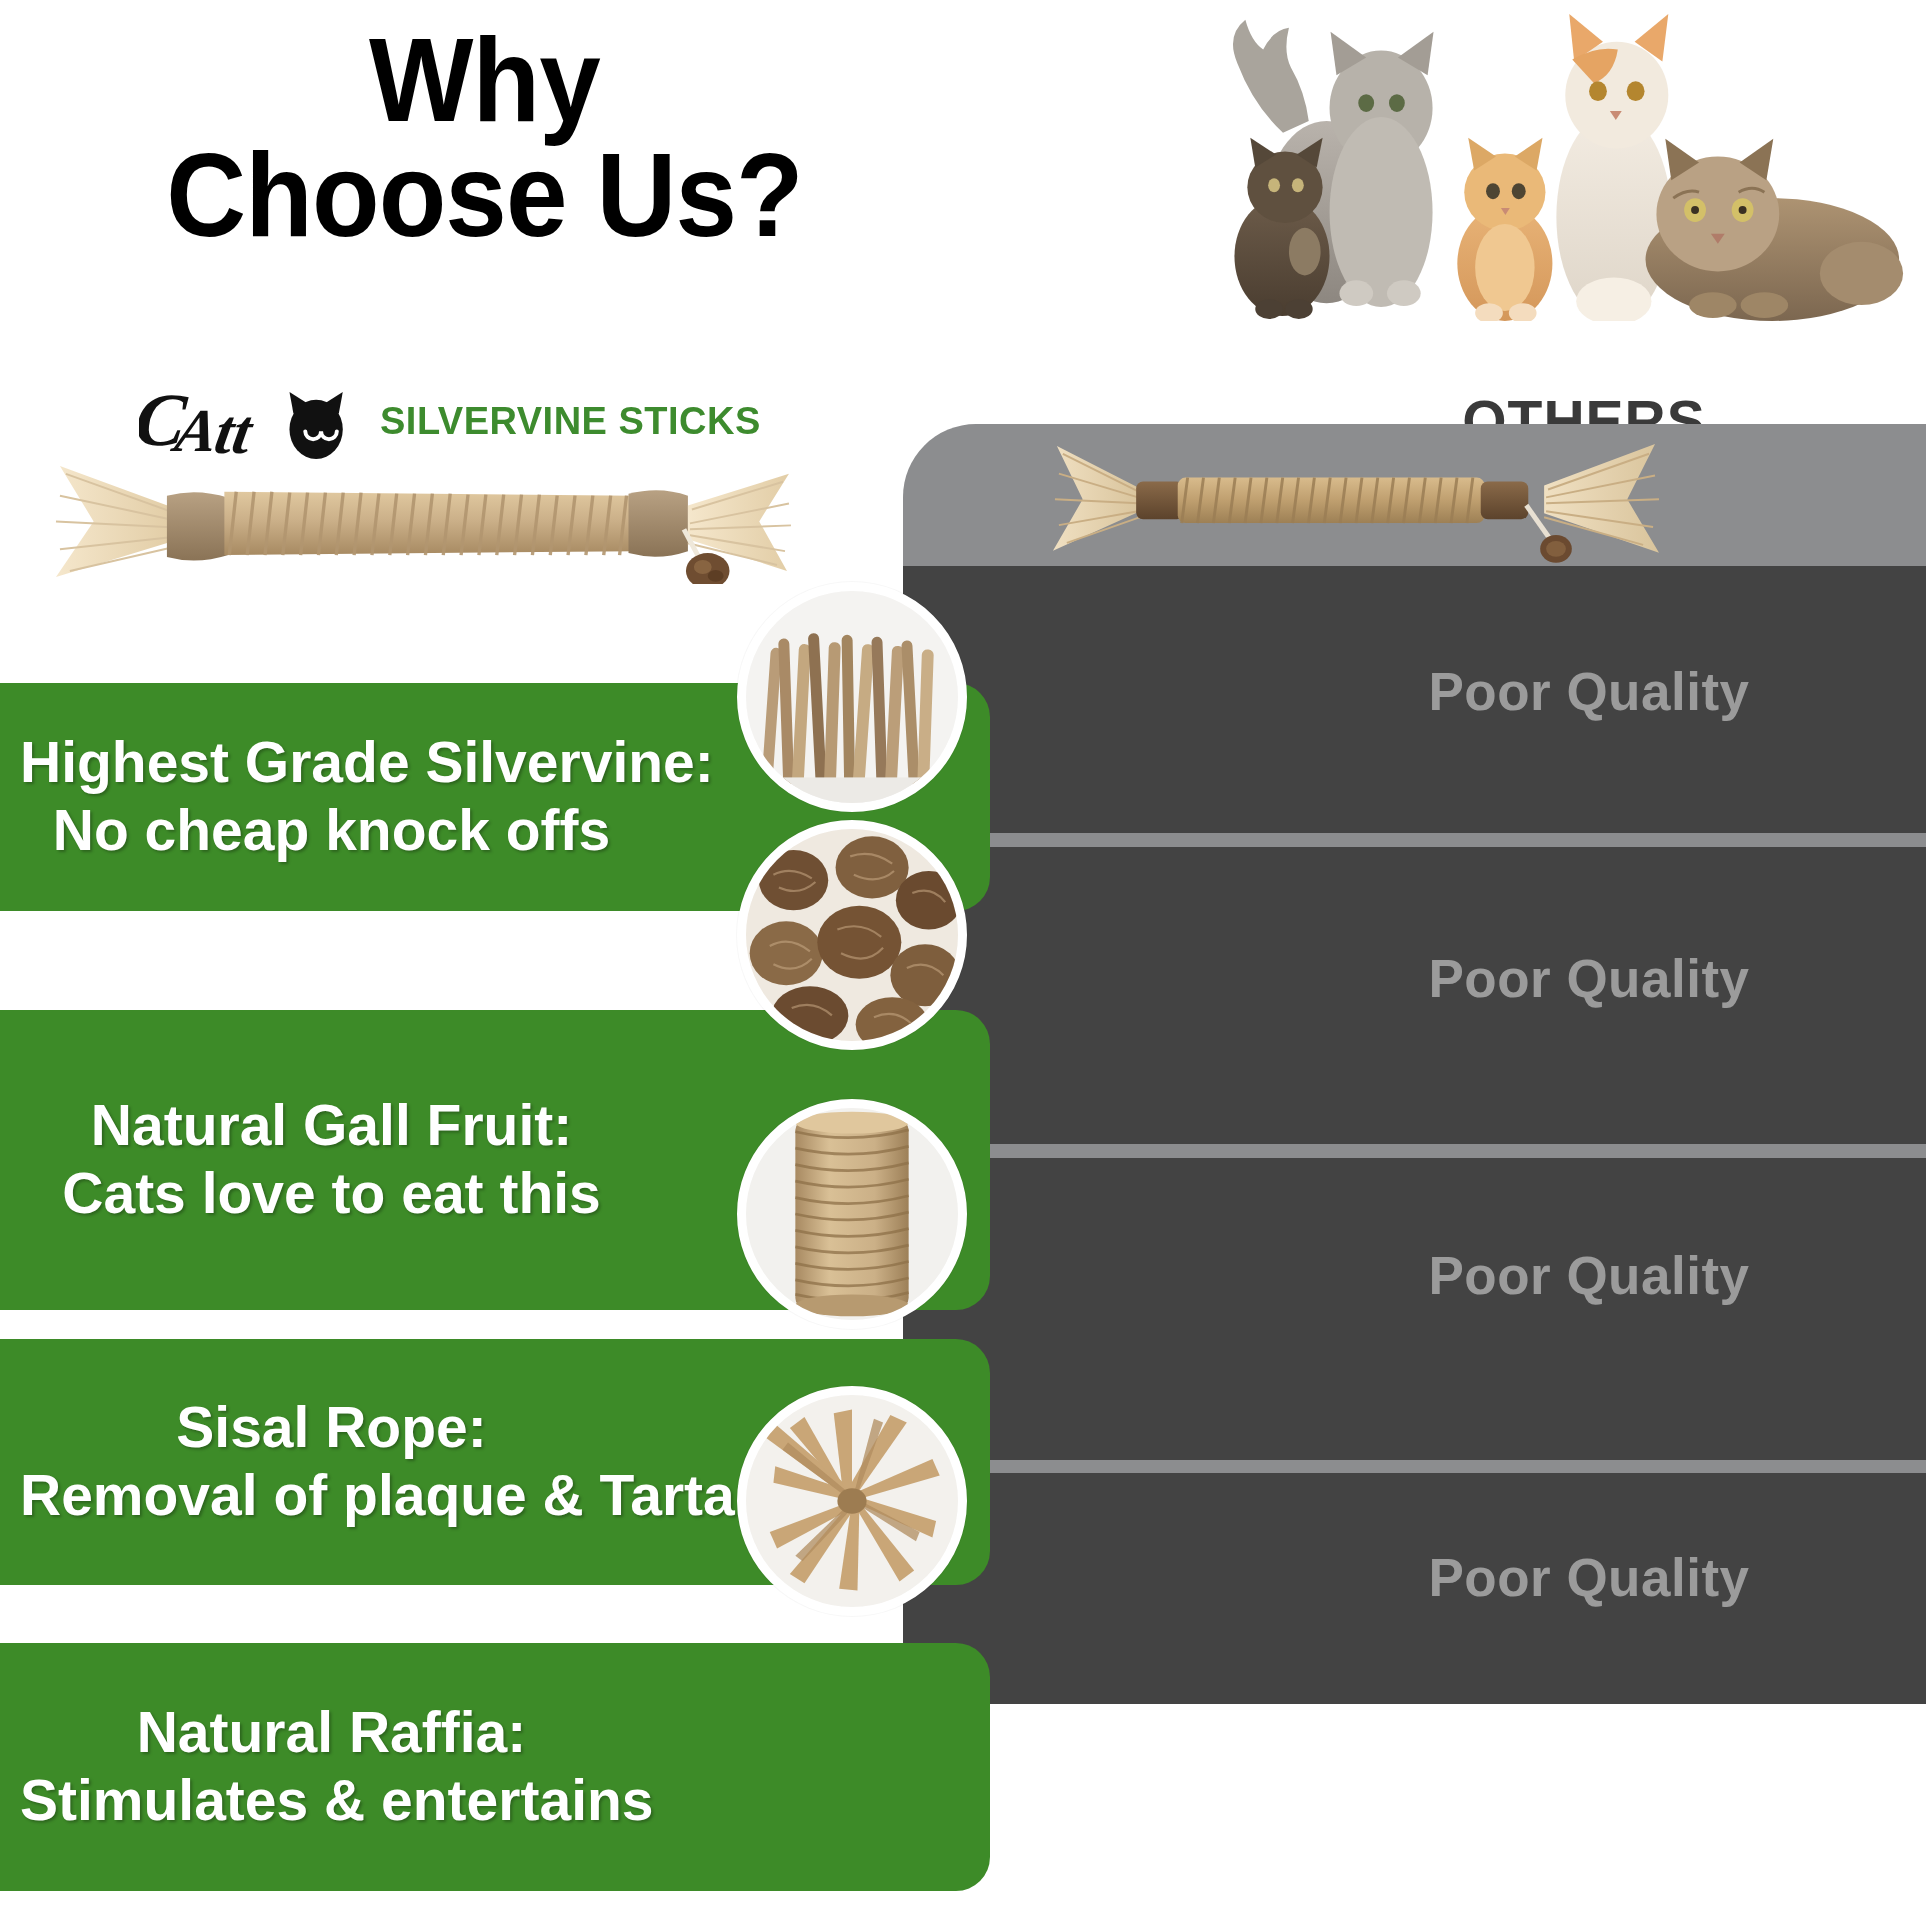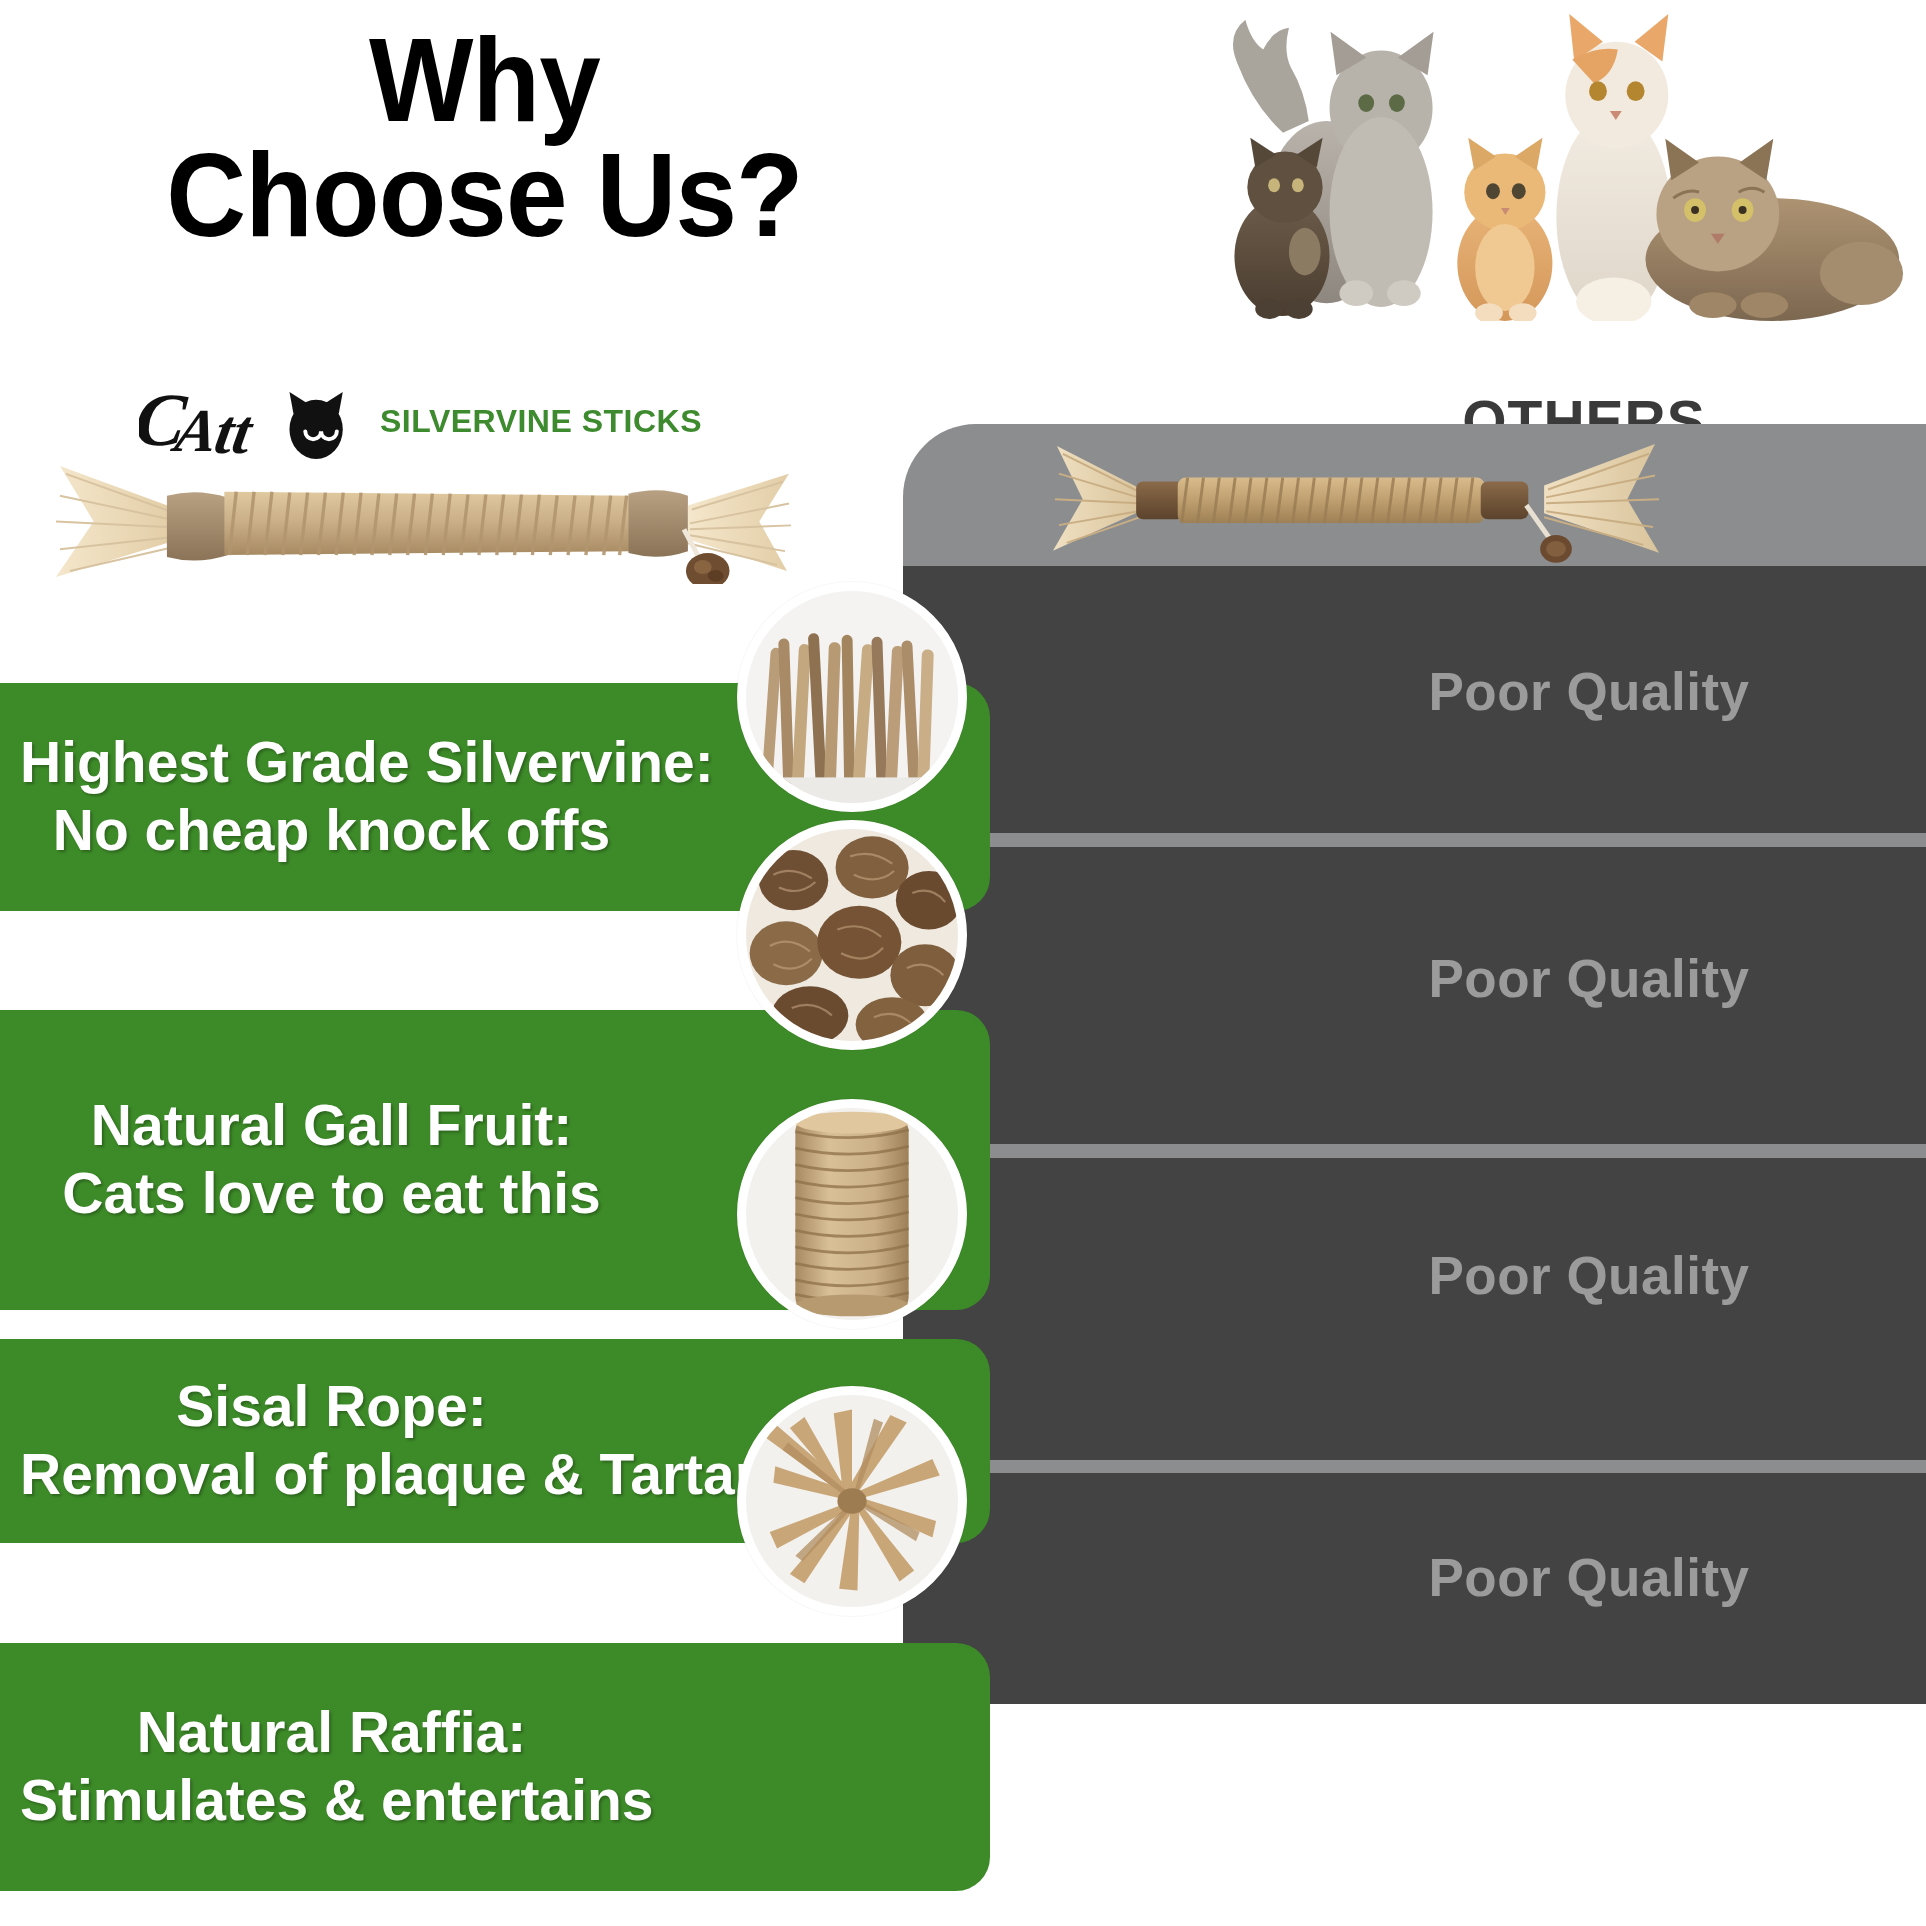--- a/index.html
+++ b/index.html
@@ -23,21 +23,21 @@
   }
 
   
   .cats-photo { position:absolute; left:1178px; top:4px; width:733px; height:317px; }
 
   
   .brand-row { position:absolute; left:139px; top:382px; width:693px; height:79px;
                display:flex; align-items:center; gap:18px; }
   .brand-mark { position:relative; width:223px; height:75px; flex:0 0 auto; }
   .brand-mark svg { display:block; }
-  .brand-text { font-size:32px; font-weight:bold; color:#3d8b2e;
+  .brand-text { font-size:38px; font-weight:bold; color:#3d8b2e;
                 letter-spacing:0.5px; white-space:nowrap; }
 
   .others-label {
     position:absolute; left:1366px; top:388px; width:436px; text-align:center;
     font-size:57px; font-weight:bold; color:#3a3a3a; letter-spacing:1px;
   }
 
   
   .gray-panel {
     position:absolute; left:903px; top:424px; width:1036px; height:1280px;
@@ -400,21 +400,21 @@
         <g stroke="#c8aa85" stroke-width="2.4" opacity="0.55" fill="none">
           <path d="M30 50 q20 -10 42 4 M36 64 q22 10 40 -6 M114 30 q24 -8 46 8
                    M118 50 q26 12 44 -4 M182 70 q22 -8 36 10 M26 128 q22 -12 44 6
                    M30 148 q24 12 42 -6 M100 110 q26 -10 48 8 M104 136 q28 14 46 -6
                    M176 152 q22 -10 40 8 M50 196 q24 -10 44 8 M140 206 q24 -10 42 8"></path>
         </g>
       </g>
     </svg>
   </div>
 
-  <div class="bar" style="top:1339px; height:204px;">
+  <div class="bar" style="top:1339px; height:246px;">
     <div class="bar-text">
       <div class="bar-line1">Sisal Rope:</div>
       <div class="bar-line2">Removal of plaque &amp; Tartar</div>
     </div>
   </div>
   <div class="thumb" style="left:737px; top:1099px;">
     <svg viewBox="0 0 232 232" xmlns="http://www.w3.org/2000/svg">
       <rect width="232" height="232" fill="#f2f1ee"></rect>
       <defs>
         <linearGradient id="spool" x1="0" y1="0" x2="1" y2="0">

